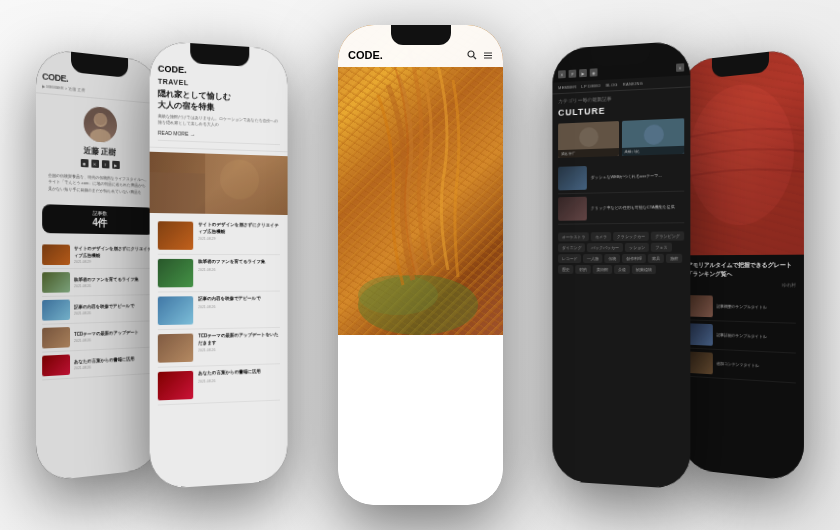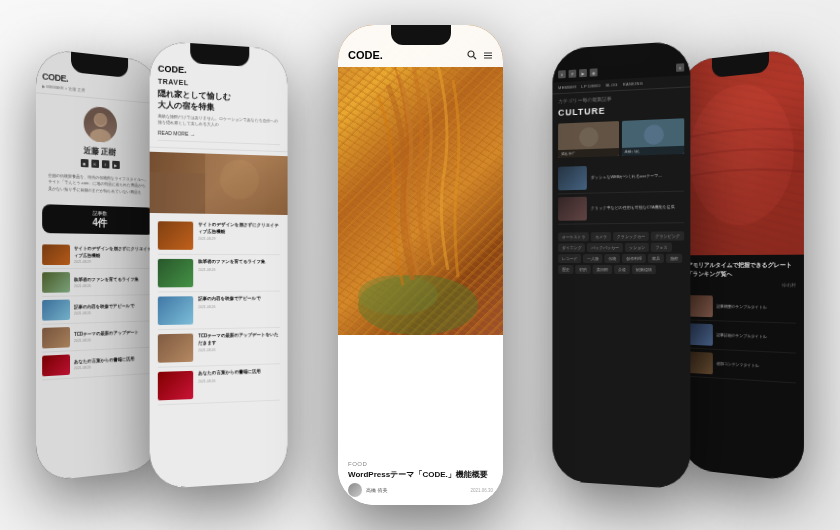--- a/index.html
+++ b/index.html
@@ -820,29 +820,20 @@
             <path d="M80,30 Q100,90 90,150 Q85,190 95,240" stroke="#d4882a" stroke-width="3" fill="none" opacity="0.8"></path>
             <path d="M50,60 Q70,110 65,170 Q62,210 75,255" stroke="#b5651d" stroke-width="5" fill="none" opacity="0.7"></path>
             <path d="M100,40 Q115,100 105,155 Q100,195 110,245" stroke="#e8a030" stroke-width="3" fill="none" opacity="0.8"></path>
             <path d="M70,20 Q88,80 82,145 Q78,185 88,235" stroke="#c47020" stroke-width="4" fill="none" opacity="0.7"></path>
             <path d="M40,70 Q58,120 55,175 Q53,215 65,260" stroke="#d4780a" stroke-width="3" fill="none" opacity="0.6"></path>
             <path d="M115,55 Q125,110 118,165 Q115,205 120,252" stroke="#e09020" stroke-width="3" fill="none" opacity="0.7"></path>
             <path d="M55,35 Q75,95 68,155 Q64,198 77,248" stroke="#bf6015" stroke-width="2" fill="none" opacity="0.6"></path>
           </svg>
         </div>
 
-        <div class="food-caption" style="position:absolute;bottom:0;left:0;right:0;background:#fff;padding:10px 10px 8px;">
-          <div class="food-category-label">FOOD</div>
-          <div class="food-title">WordPressテーマ「CODE.」機能概要</div>
-          <div class="food-meta">
-            <div class="food-author-avatar"></div>
-            <div class="food-author-name">高橋 侑美</div>
-            <div class="food-date">2021.06.30</div>
-          </div>
-        </div>
       </div>
     </div>
   </div>
 
   <div class="phone phone-4">
     <div class="screen">
       <div class="screen-content dark-screen">
         <div class="dark-top-bar">
           <div class="dark-icons">
             <div class="dark-icon">✕</div>

